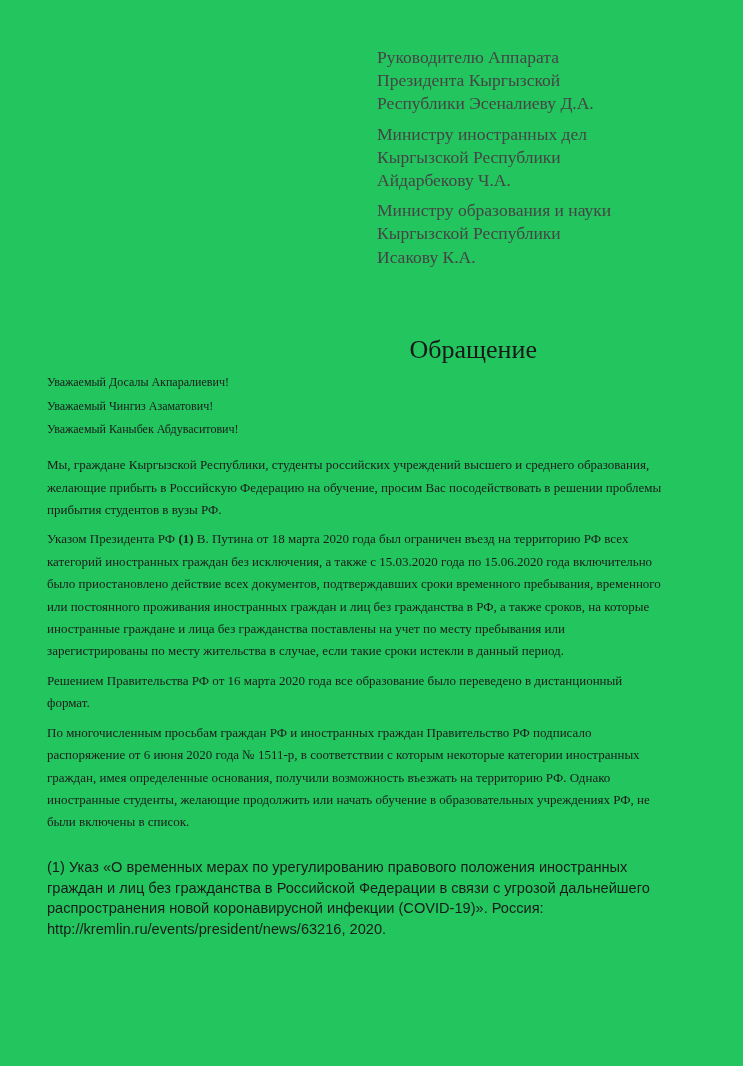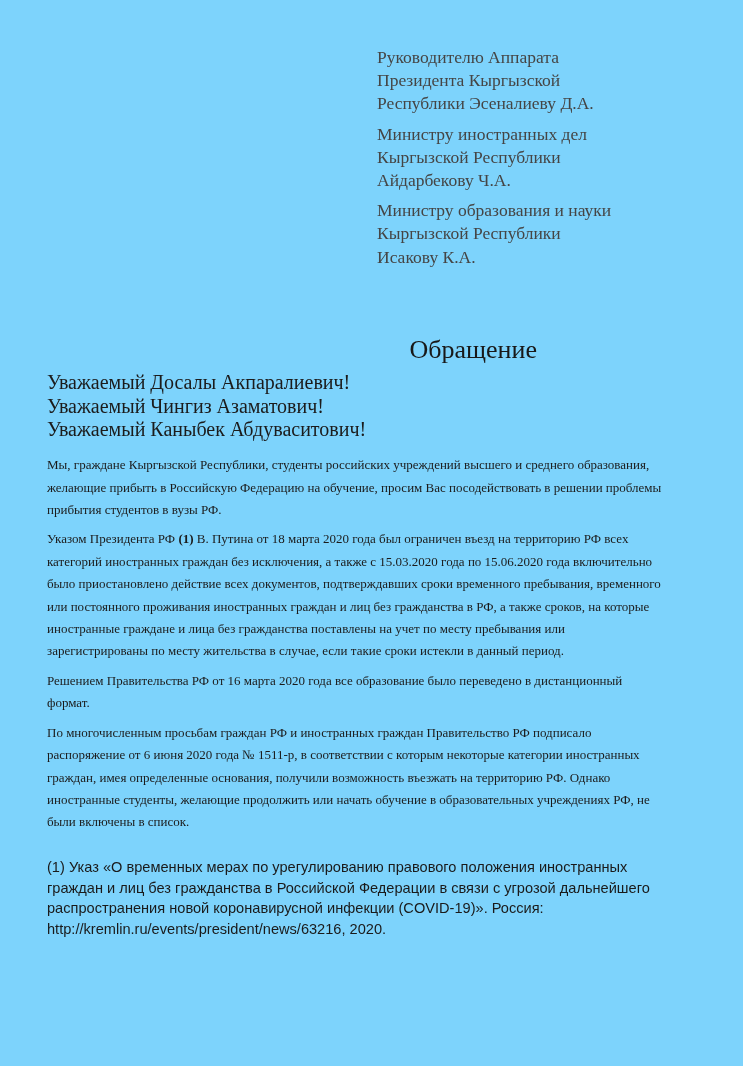--- a/index.html
+++ b/index.html
@@ -4,21 +4,21 @@
 <style>
   html, body {
     margin: 0;
     padding: 0;
     background: #ffffff;
   }
   .page {
     position: relative;
     width: 743px;
     height: 1066px;
-    background: #7dd3fc;
+    background: #22c55e;
     box-sizing: border-box;
     padding: 46px 78px 0 47px;
     font-family: "Liberation Serif", serif;
     color: #1f1f1f;
     overflow: hidden;
   }
   
   .recipients {
     margin-left: 330px;
     font-size: 17.5px;
@@ -34,21 +34,21 @@
     width: 490px;
     text-align: right;
     font-size: 26px;
     line-height: 30px;
     font-weight: 400;
     color: #181818;
   }
   
   .salutations {
     margin-top: 6px;
-    font-size: 20px;
+    font-size: 12px;
     line-height: 23.8px;
     color: #1b1b1b;
   }
   
   .body-text p {
     margin: 7px 0 0 0;
     max-width: 620px;
     font-size: 13px;
     line-height: 22.4px;
     color: #1b1b1b;

